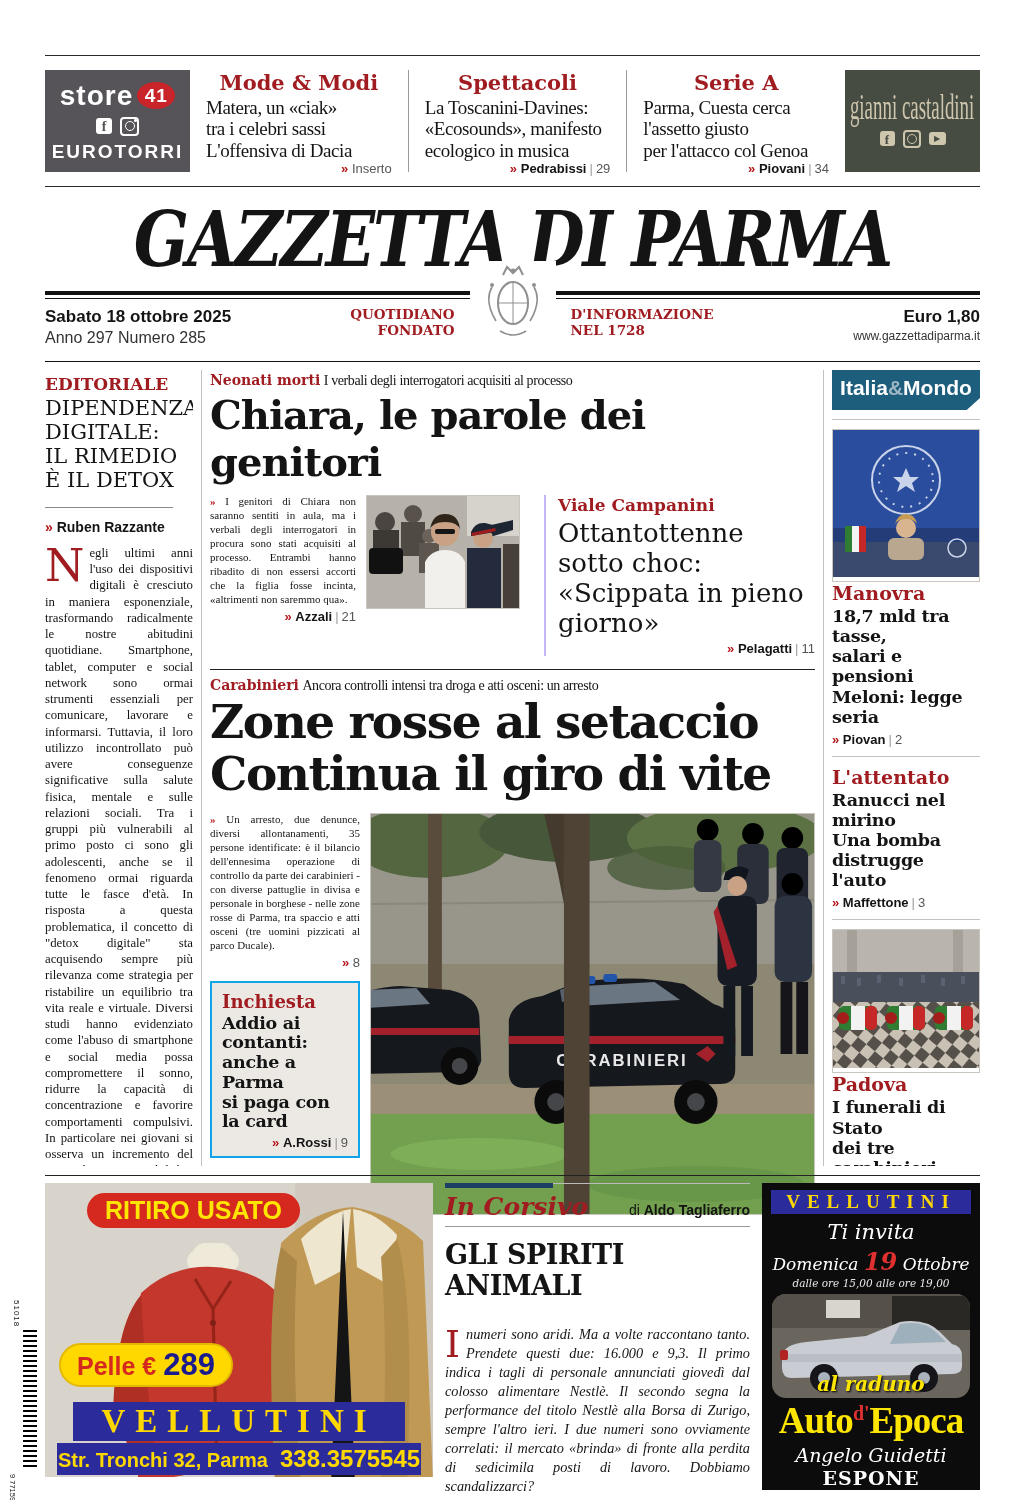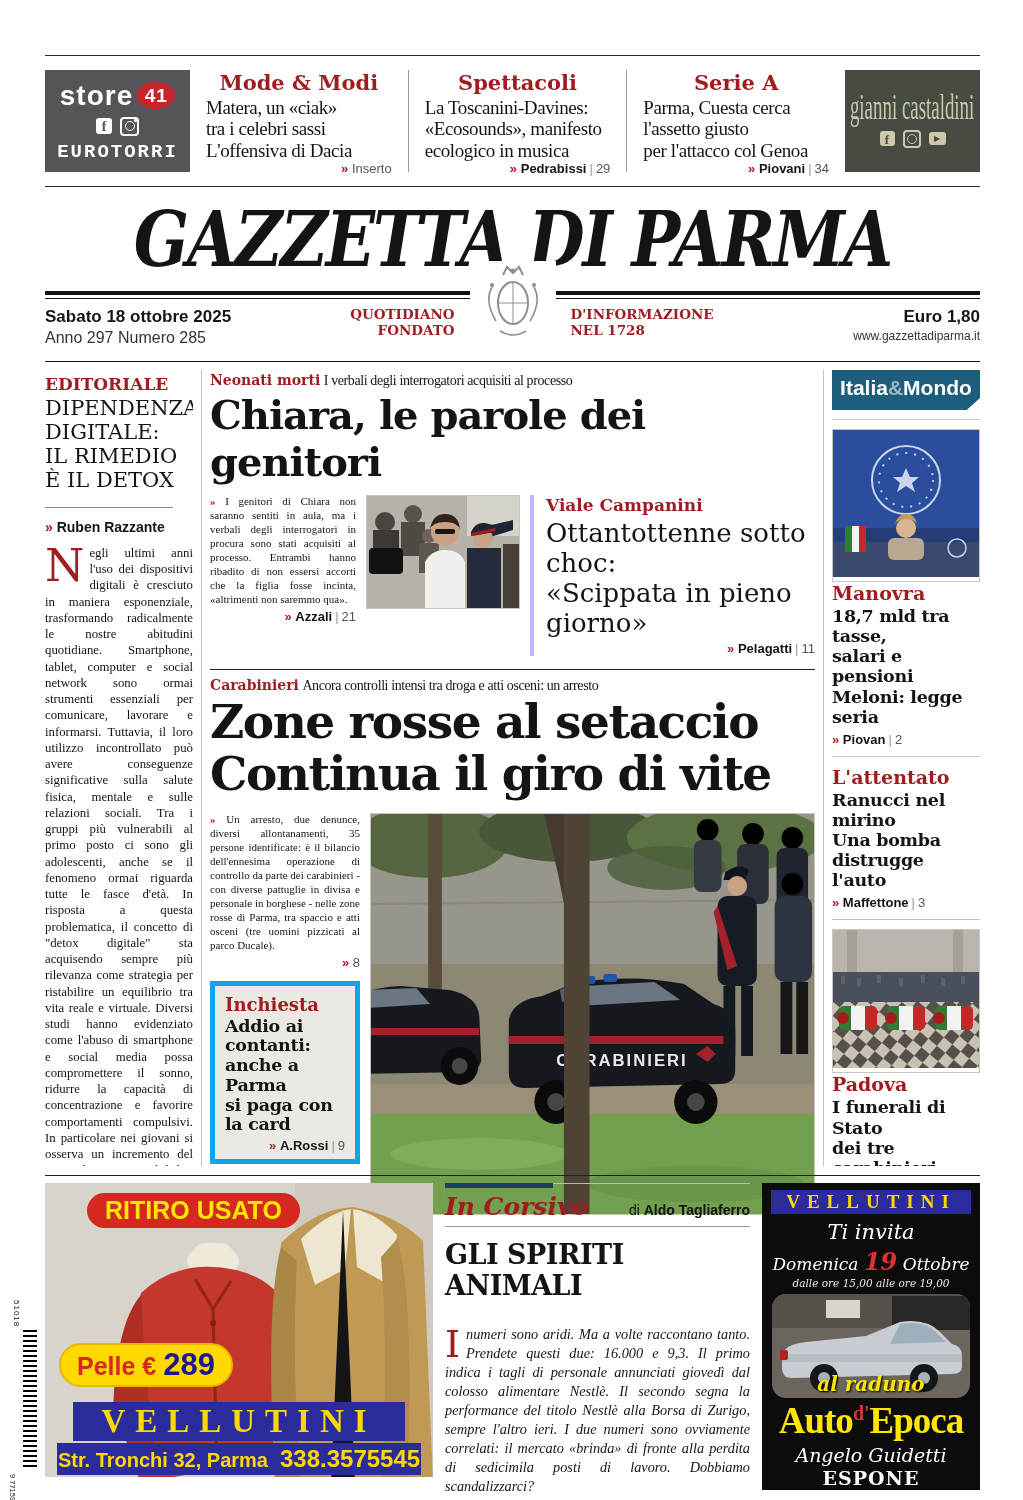--- a/index.html
+++ b/index.html
@@ -19,21 +19,21 @@
               display:flex;align-items:center;letter-spacing:1px;}
   .num41{background:#c8242a;border-radius:50%;min-width:38px;height:27px;display:flex;
          align-items:center;justify-content:center;font-size:19px;margin-left:4px;}
   .social-row{display:flex;gap:8px;align-items:center;}
   .fb{width:16px;height:16px;background:#fff;color:#565359;font-weight:bold;
       display:flex;align-items:flex-end;justify-content:center;border-radius:3px;
       font-size:14px;line-height:1;font-family:"Liberation Serif",serif;}
   .ig{width:15px;height:15px;border:2px solid #fff;border-radius:4px;position:relative;}
   .ig::after{content:"";position:absolute;inset:2.5px;border:1.5px solid #fff;border-radius:50%;}
   .ig::before{content:"";position:absolute;width:2.5px;height:2.5px;background:#fff;border-radius:50%;top:0.5px;right:0.5px;}
-  .eurotorri{font-family:Liberation Mono, monospace;font-weight:bold;font-size:19px;letter-spacing:2px;}
+  .eurotorri{font-family:Liberation Sans, sans-serif;font-weight:bold;font-size:19px;letter-spacing:2px;}
   .teasers{flex:1;display:flex;}
   .teaser{flex:1;padding:0 16px;display:flex;flex-direction:column;}
   .teaser + .teaser{border-left:1px solid #9a9a9a;}
   .teaser-kicker{font-size:21px;font-weight:bold;color:#a01c20;font-family:"DejaVu Serif",serif;text-align:center;}
   .teaser-title{font-size:19px;line-height:1.13;white-space:pre-line;letter-spacing:-0.4px;margin-top:2px;}
   .teaser-byline{text-align:right;font-family:"Liberation Sans",sans-serif;font-size:13px;margin-top:auto;}
   .teaser-byline .name{font-weight:bold;}
   .teaser-byline .name-light{color:#555;}
   .cast-ad{width:135px;flex:none;background:#474c42;color:#cfc6ae;display:flex;
            flex-direction:column;align-items:center;justify-content:center;gap:10px;}
@@ -79,30 +79,30 @@
   .kicker{color:#a01c20;font-weight:bold;font-family:"DejaVu Serif",serif;}
   .kicker-rest{letter-spacing:-0.4px;}
   .lead-headline{font-size:40px;font-weight:bold;font-family:"DejaVu Serif",serif;letter-spacing:-1px;margin:2px 0 10px;}
   .lead-row{display:flex;gap:10px;}
   .story-body{font-size:11px;line-height:1.27;text-align:justify;hyphens:auto;}
   .lead-text{width:146px;flex:none;}
   .byline{text-align:right;font-family:"Liberation Sans",sans-serif;font-size:13px;margin-top:2px;}
   .byline .name{font-weight:bold;}
   .photo-frame{border:1px solid #c9c6c0;}
   .lead-photo{width:152px;height:112px;flex:none;}
-  .viale{flex:1;border-left:4px solid #c4b5fd;padding-left:12px;min-width:0;}
+  .viale{flex:1;border-left:2px solid #c4b5fd;padding-left:12px;min-width:0;margin-left:14px;}
   .viale-kicker{color:#a01c20;font-weight:bold;font-size:17px;font-family:"DejaVu Serif",serif;}
   .viale-title{font-size:26px;line-height:1.16;white-space:pre-line;margin-top:3px;font-family:"DejaVu Serif",serif;}
   .center-rule{border-top:1px solid #222;margin:13px 0 7px;}
   .zone-headline{font-size:47px;font-weight:bold;font-family:"DejaVu Serif",serif;line-height:1.12;
                  letter-spacing:-1.5px;white-space:pre-line;margin:2px 0 12px;}
   .zone-row{display:flex;gap:10px;height:402px;}
   .zone-left{width:150px;flex:none;overflow:hidden;}
   .pageref{text-align:right;font-family:"Liberation Sans",sans-serif;font-size:13px;margin-top:2px;}
-  .box{background:#ece9e5;border:5px solid #0ea5e9;padding:8px 10px 6px;margin-top:11px;}
+  .box{background:#ece9e5;border:2px solid #0ea5e9;padding:8px 10px 6px;margin-top:11px;}
   .box-kicker{color:#a01c20;font-weight:bold;font-size:18px;font-family:"DejaVu Serif",serif;}
   .box-title{font-size:17.5px;font-weight:bold;line-height:1.13;white-space:pre-line;margin-top:2px;
              font-family:"DejaVu Serif",serif;letter-spacing:-0.3px;}
   .box-byline{text-align:right;font-family:"Liberation Sans",sans-serif;font-size:13px;margin-top:3px;}
   .box-byline .name{font-weight:bold;}
   .zone-photo{flex:1;min-width:0;}
 
   .col-side{width:148px;flex:none;overflow:hidden;}
   .side-header{background:#1d5e7d;color:#fff;font-family:"Liberation Sans",sans-serif;font-weight:bold;
                font-size:21px;text-align:center;padding:6px 0 10px;

